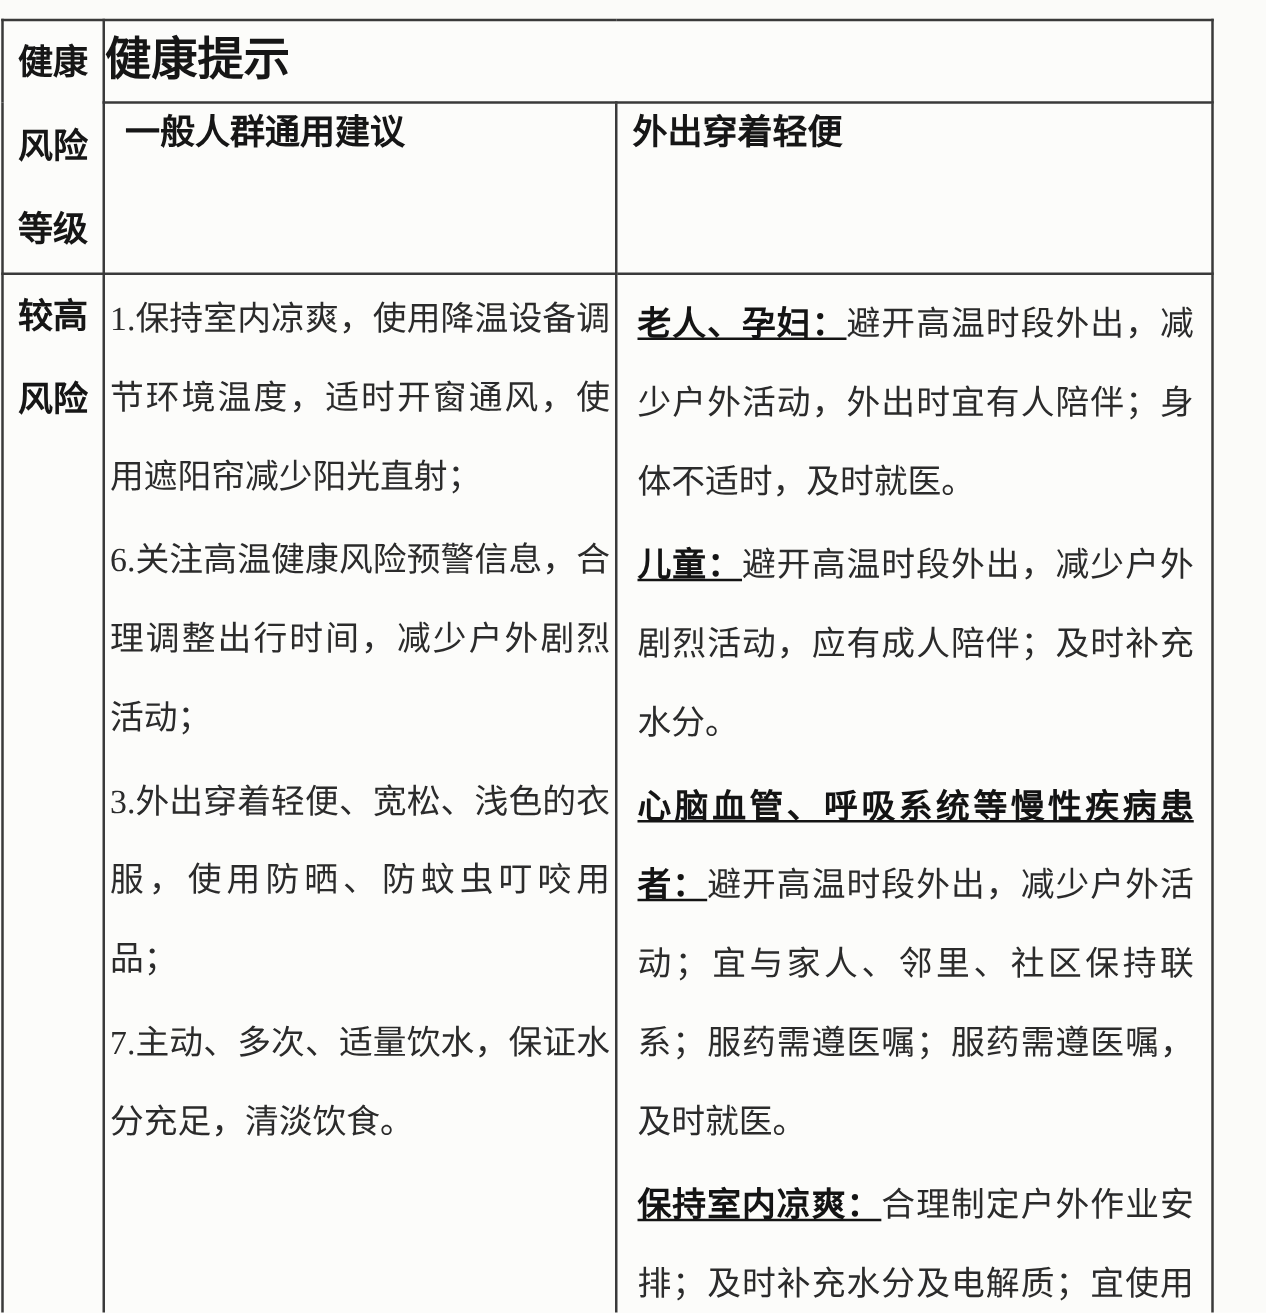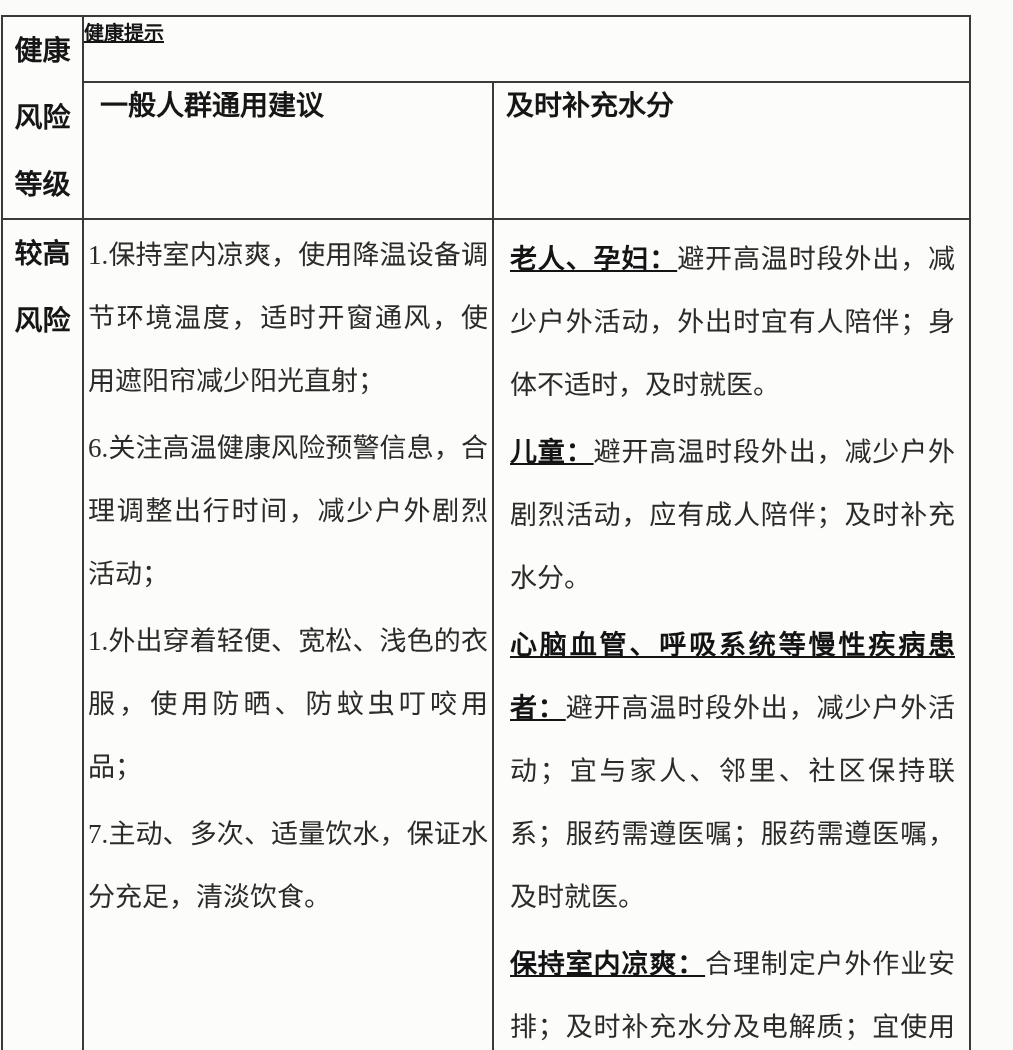--- a/index.html
+++ b/index.html
@@ -41,24 +41,23 @@
     font-weight: bold;
     font-size: 28px;
     line-height: 67px;
     color: #161616;
     padding: 0 10px;
   }
   td.tips-head {
     height: 63px;
     vertical-align: middle;
     font-weight: bold;
-    font-size: 20px;
+    font-size: 37px;
     color: #161616;
     padding: 0 12px 0 16px;
-    text-decoration: underline;
   }
   td.sub-head {
     height: 130px;
     vertical-align: middle;
     font-weight: bold;
     font-size: 28px;
     color: #161616;
     font-family: Liberation Mono, monospace;
   }
   td.sub-head.general { padding: 0 12px 0 16px; }
@@ -103,28 +102,28 @@
         <col class="c2">
         <col class="c3">
     </colgroup>
     <tbody>
       <tr>
         <td class="risk-head" rowspan="2">健康风险等级</td>
         <td class="tips-head" colspan="2">健康提示</td>
       </tr>
       <tr>
         <td class="sub-head general">一般人群通用建议</td>
-        <td class="sub-head key">及时补充水分</td>
+        <td class="sub-head key">外出穿着轻便</td>
       </tr>
       <tr>
         <td class="risk-cell">较高风险</td>
         <td class="advice-cell general">
           <p>1.保持室内凉爽，使用降温设备调节环境温度，适时开窗通风，使用遮阳帘减少阳光直射；</p>
           <p>6.关注高温健康风险预警信息，合理调整出行时间，减少户外剧烈活动；</p>
-          <p>1.外出穿着轻便、宽松、浅色的衣服，使用防晒、防蚊虫叮咬用品；</p>
+          <p>3.外出穿着轻便、宽松、浅色的衣服，使用防晒、防蚊虫叮咬用品；</p>
           <p>7.主动、多次、适量饮水，保证水分充足，清淡饮食。</p>
         </td>
         <td class="advice-cell key">
           <p><span class="lead">老人、孕妇：</span><span>避开高温时段外出，减少户外活动，外出时宜有人陪伴；身体不适时，及时就医。</span></p>
           <p><span class="lead">儿童：</span><span>避开高温时段外出，减少户外剧烈活动，应有成人陪伴；及时补充水分。</span></p>
           <p><span class="lead">心脑血管、呼吸系统等慢性疾病患者：</span><span>避开高温时段外出，减少户外活动；宜与家人、邻里、社区保持联系；服药需遵医嘱；服药需遵医嘱，及时就医。</span></p>
           <p><span class="lead">保持室内凉爽：</span><span>合理制定户外作业安排；及时补充水分及电解质；宜使用防暑降温用品，做好个人防护。</span></p>
         </td>
       </tr>
     </tbody>

